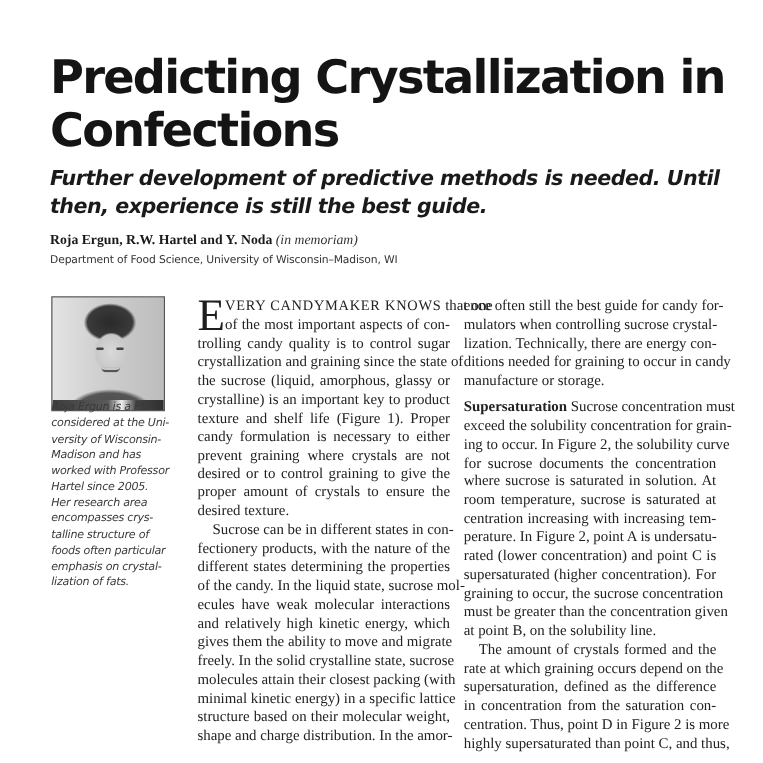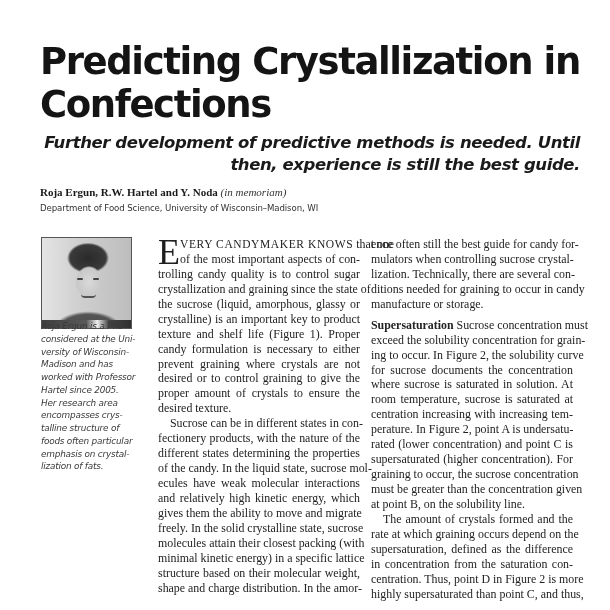--- a/index.html
+++ b/index.html
@@ -13,21 +13,21 @@
       color: #141414;
     }
     .title .tline { display: block; white-space: nowrap; }
 
     .subtitle {
       position: absolute; left: 40px; top: 132px; width: 540px;
       font-family: "DejaVu Sans", sans-serif; font-weight: bold; font-style: italic;
       font-size: 16.5px; line-height: 22px; letter-spacing: -0.4px;
       color: #1a1a1a;
     }
-    .subtitle .sline { display: block; white-space: nowrap; text-align: right; }
+    .subtitle .sline { display: block; white-space: nowrap; }
 
     .authors {
       position: absolute; left: 40px; top: 185px;
       font-family: "Liberation Serif", serif; font-size: 11px; line-height: 15px;
       white-space: nowrap;
     }
     .authors .names { font-weight: bold; }
     .authors .memoriam { font-style: italic; color: #333; }
 
     .affiliation {
@@ -157,21 +157,21 @@
   <span class="line just">freely. In the solid crystalline state, sucrose</span>
   <span class="line just">molecules attain their closest packing (with</span>
   <span class="line just">minimal kinetic energy) in a specific lattice</span>
   <span class="line just">structure based on their molecular weight,</span>
   <span class="line just">shape and charge distribution. In the amor-</span>
 </div>
 
 <div class="col col2">
   <span class="line just">ence often still the best guide for candy for-</span>
   <span class="line just">mulators when controlling sucrose crystal-</span>
-  <span class="line just">lization. Technically, there are several con-</span>
+  <span class="line just">lization. Technically, there are energy con-</span>
   <span class="line just">ditions needed for graining to occur in candy</span>
   <span class="line">manufacture or storage.</span>
   <span class="gap"></span>
   <span class="line just"><span class="b">Supersaturation</span><span> Sucrose concentration must</span></span>
   <span class="line just">exceed the solubility concentration for grain-</span>
   <span class="line just">ing to occur. In Figure 2, the solubility curve</span>
   <span class="line just">for sucrose documents the concentration</span>
   <span class="line just">where sucrose is saturated in solution. At</span>
   <span class="line just">room temperature, sucrose is saturated at</span>
   <span class="line just">centration increasing with increasing tem-</span>

